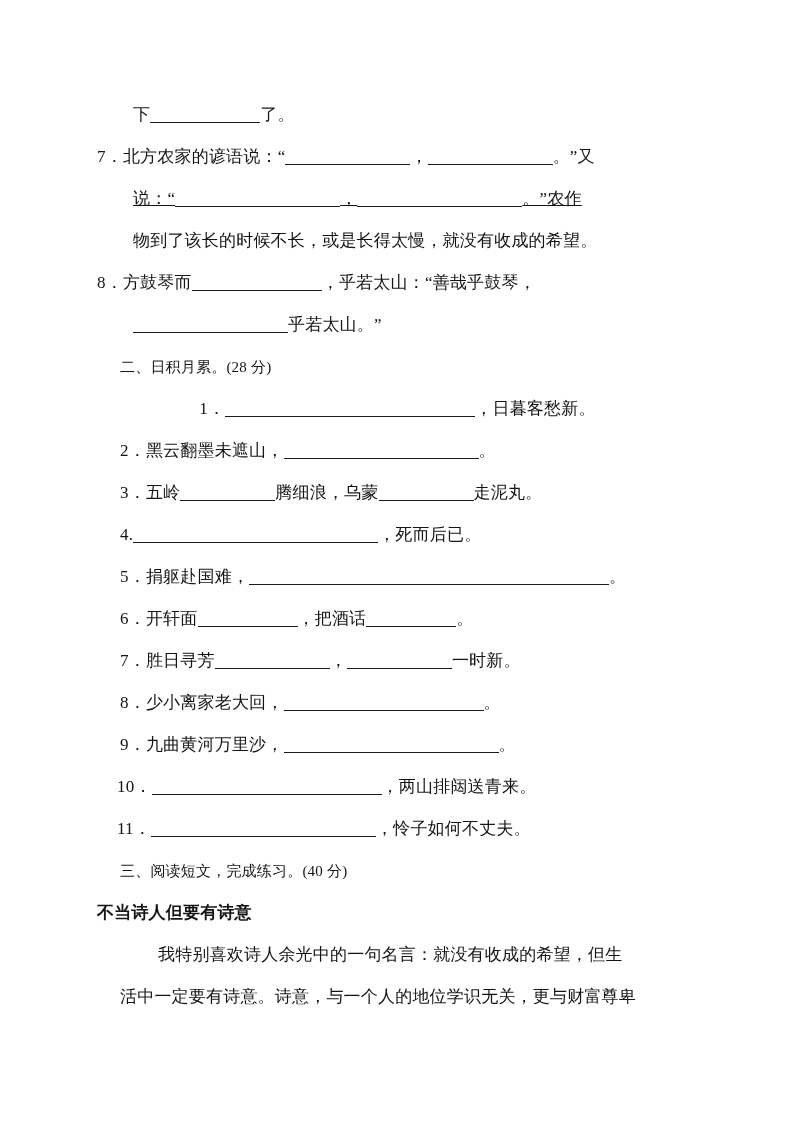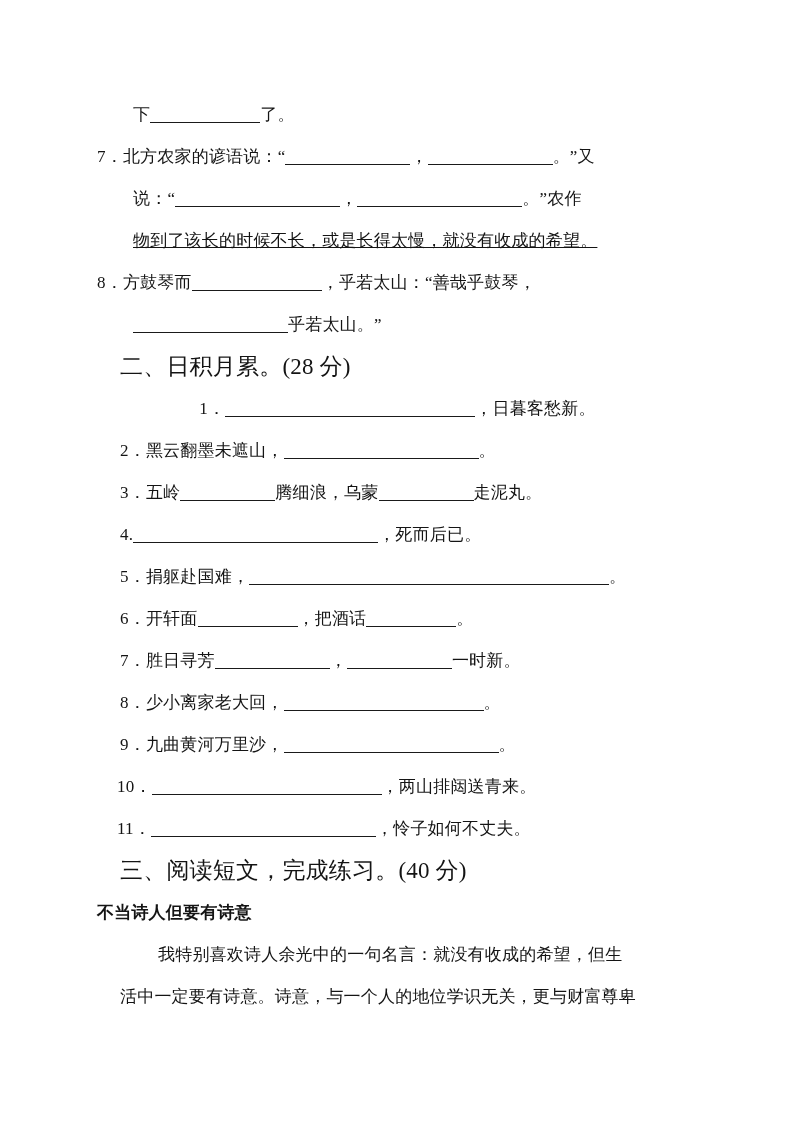--- a/index.html
+++ b/index.html
@@ -16,43 +16,43 @@
     padding: 94px 118px 0 97px;
     overflow: hidden;
   }
   .content { width: 100%; }
   .line {
     font-size: 17px;
     line-height: 42px;
     white-space: nowrap;
     letter-spacing: 0.2px;
   }
-  .heading { font-size: 23px; }
+  .heading { font-size: 15px; }
   .title {
     font-weight: bold;
     white-space: nowrap;
   }
   .para { white-space: nowrap; }
   .blank {
     display: inline-block;
     height: 0;
     border-bottom: 1.4px solid #1a1a1a;
     vertical-align: -3px;
   }
   .run { display: inline; }
 </style>
 </head>
 <body>
 
 <div class="page">
   <div class="content">
       <div class="line line" style="padding-left: 36px;"><span class="run">下</span><span class="blank" style="width: 110px;"></span><span class="run">了。</span></div>
       <div class="line line"><span class="run">7．北方农家的谚语说：“</span><span class="blank" style="width: 125px;"></span><span class="run">，</span><span class="blank" style="width: 125px;"></span><span class="run">。”又</span></div>
-      <div class="line line" style="padding-left: 36px;"><span class="run">说：“</span><span class="blank" style="width: 165px;"></span><span class="run">，</span><span class="blank" style="width: 165px;"></span><span class="run">。”农作</span></div>
-      <div class="line line" style="padding-left: 36px; text-decoration: underline;"><span class="run">物到了该长的时候不长，或是长得太慢，就没有收成的希望。</span></div>
+      <div class="line line" style="padding-left: 36px; text-decoration: underline;"><span class="run">说：“</span><span class="blank" style="width: 165px;"></span><span class="run">，</span><span class="blank" style="width: 165px;"></span><span class="run">。”农作</span></div>
+      <div class="line line" style="padding-left: 36px;"><span class="run">物到了该长的时候不长，或是长得太慢，就没有收成的希望。</span></div>
       <div class="line line"><span class="run">8．方鼓琴而</span><span class="blank" style="width: 130px;"></span><span class="run">，乎若太山：“善哉乎鼓琴，</span></div>
       <div class="line line" style="padding-left: 36px;"><span class="blank" style="width: 155px;"></span><span class="run">乎若太山。”</span></div>
       <div class="line heading" style="padding-left: 23px;"><span class="run">二、日积月累。(28 分)</span></div>
       <div class="line line" style="padding-left: 23px; text-align: center;"><span class="run">1．</span><span class="blank" style="width: 250px;"></span><span class="run">，日暮客愁新。</span></div>
       <div class="line line" style="padding-left: 23px;"><span class="run">2．黑云翻墨未遮山，</span><span class="blank" style="width: 195px;"></span><span class="run">。</span></div>
       <div class="line line" style="padding-left: 23px;"><span class="run">3．五岭</span><span class="blank" style="width: 95px;"></span><span class="run">腾细浪，乌蒙</span><span class="blank" style="width: 95px;"></span><span class="run">走泥丸。</span></div>
       <div class="line line" style="padding-left: 23px;"><span class="run">4.</span><span class="blank" style="width: 245px;"></span><span class="run">，死而后已。</span></div>
       <div class="line line" style="padding-left: 23px;"><span class="run">5．捐躯赴国难，</span><span class="blank" style="width: 360px;"></span><span class="run">。</span></div>
       <div class="line line" style="padding-left: 23px; font-family: Liberation Serif, serif;"><span class="run">6．开轩面</span><span class="blank" style="width: 100px;"></span><span class="run">，把酒话</span><span class="blank" style="width: 90px;"></span><span class="run">。</span></div>
       <div class="line line" style="padding-left: 23px;"><span class="run">7．胜日寻芳</span><span class="blank" style="width: 115px;"></span><span class="run">，</span><span class="blank" style="width: 105px;"></span><span class="run">一时新。</span></div>

